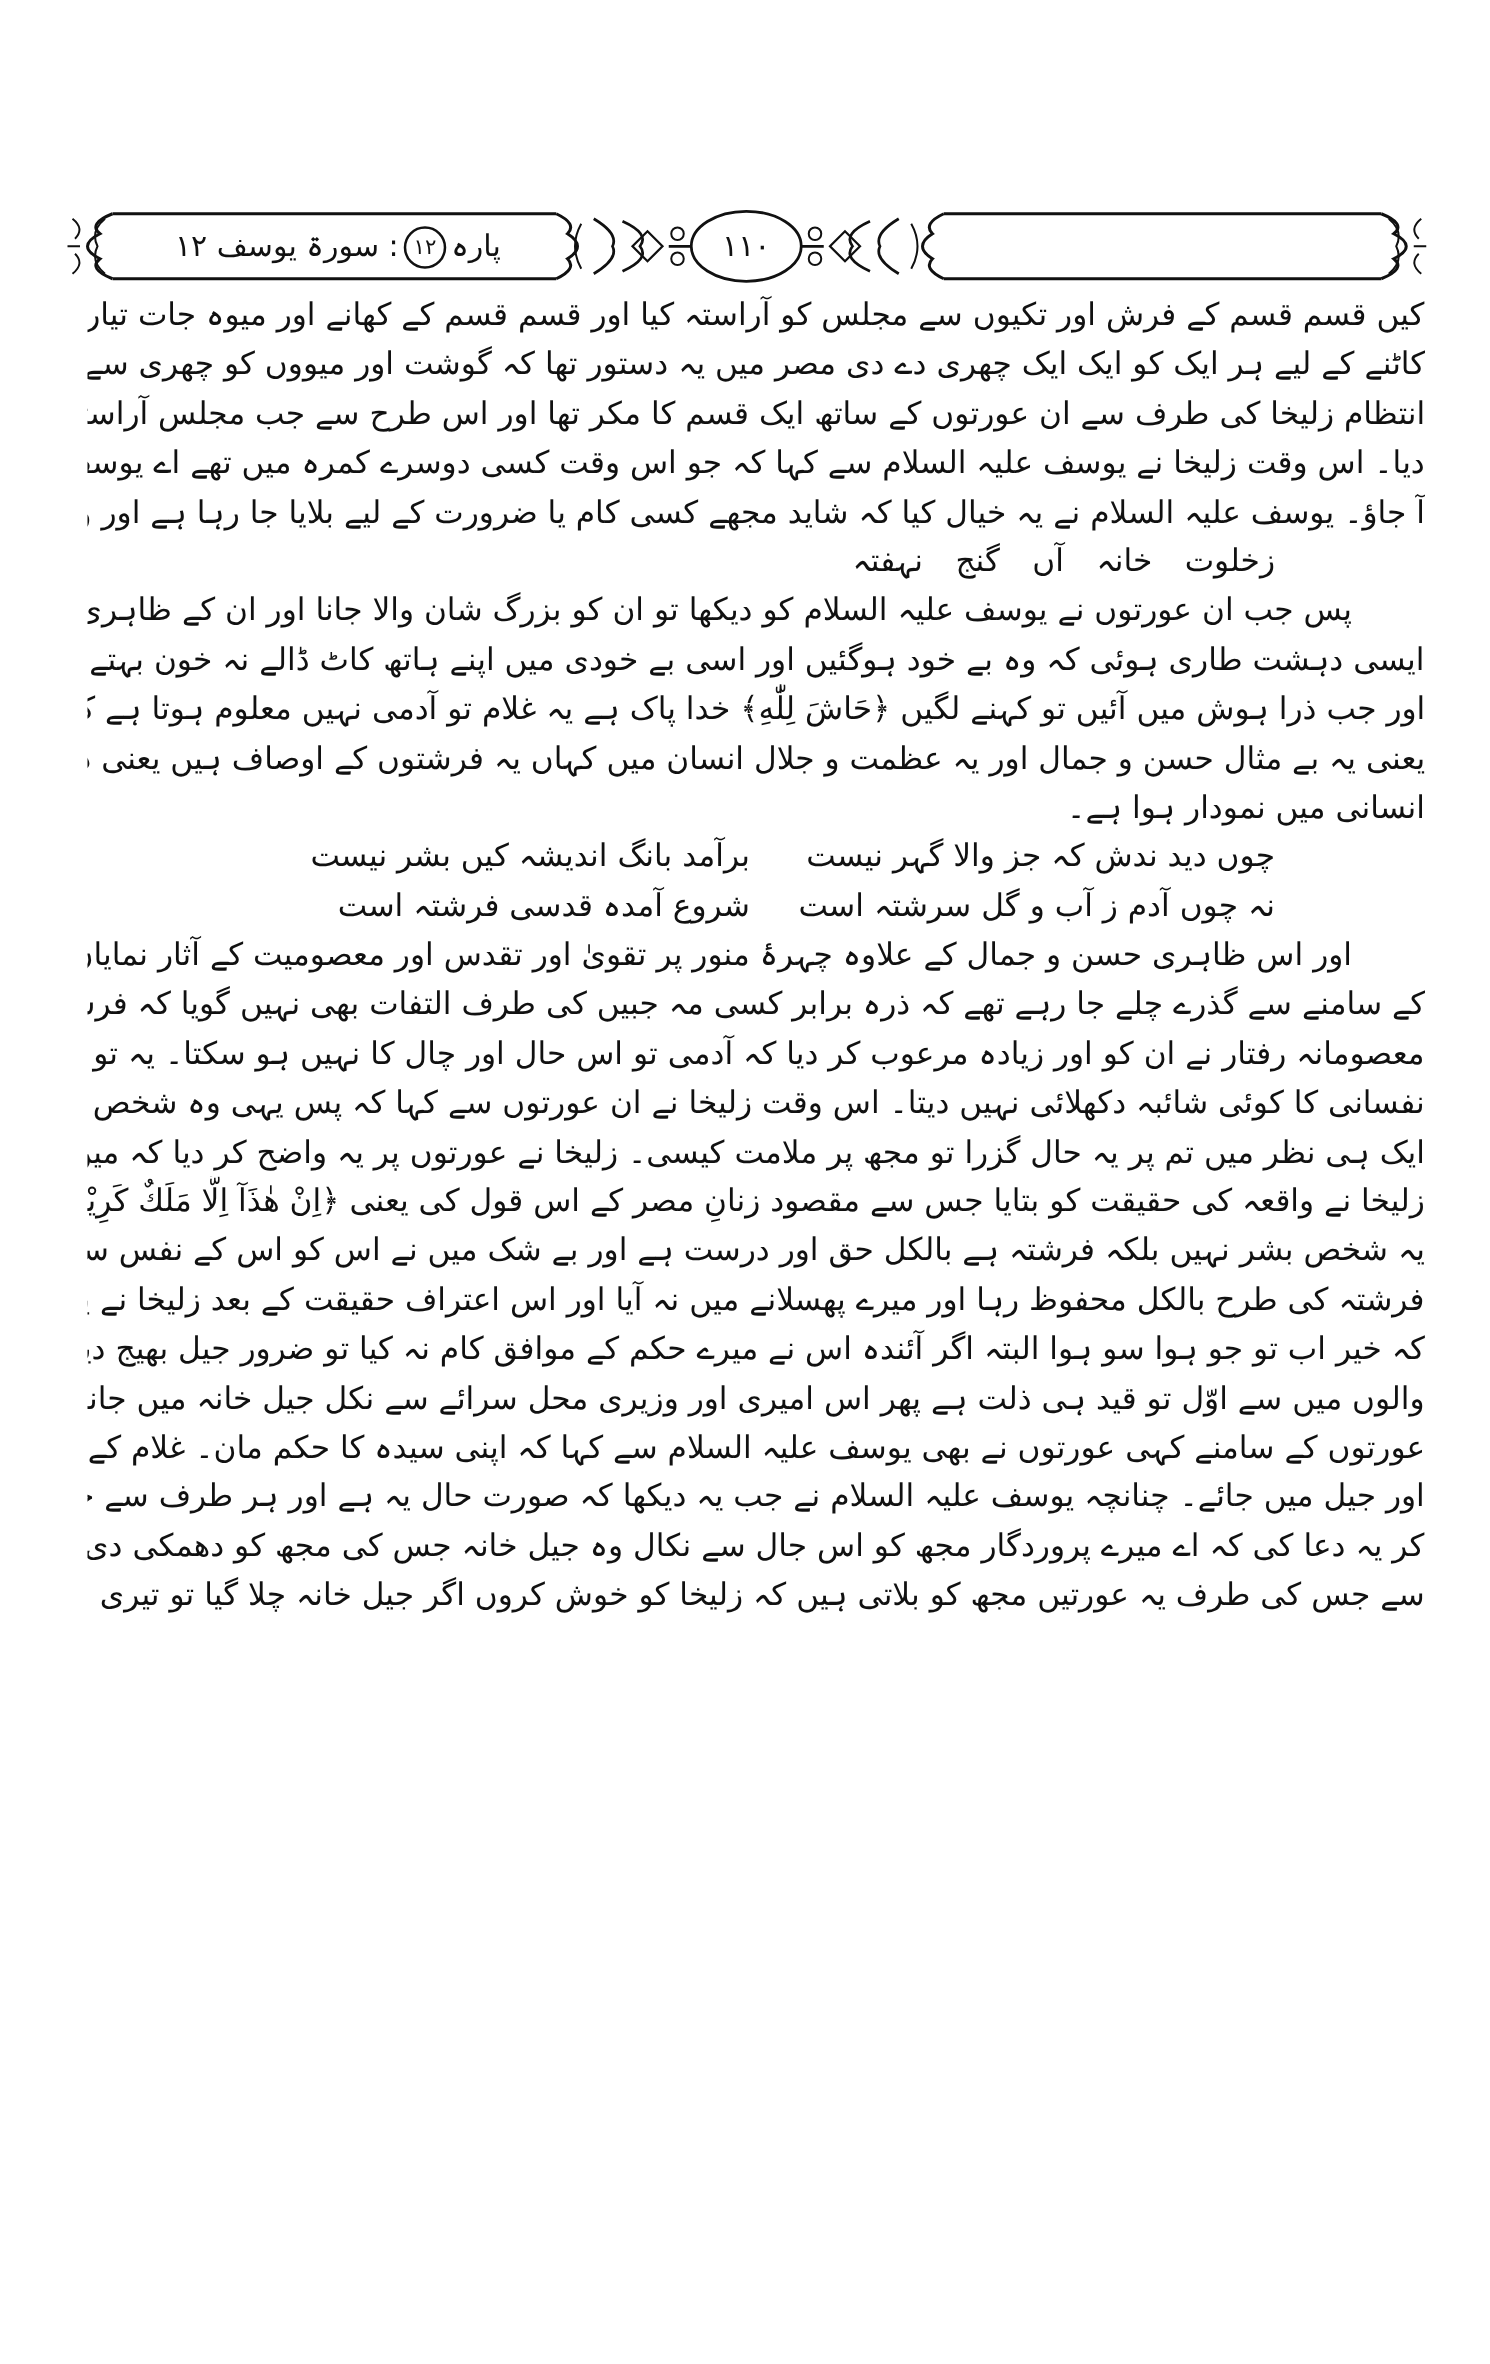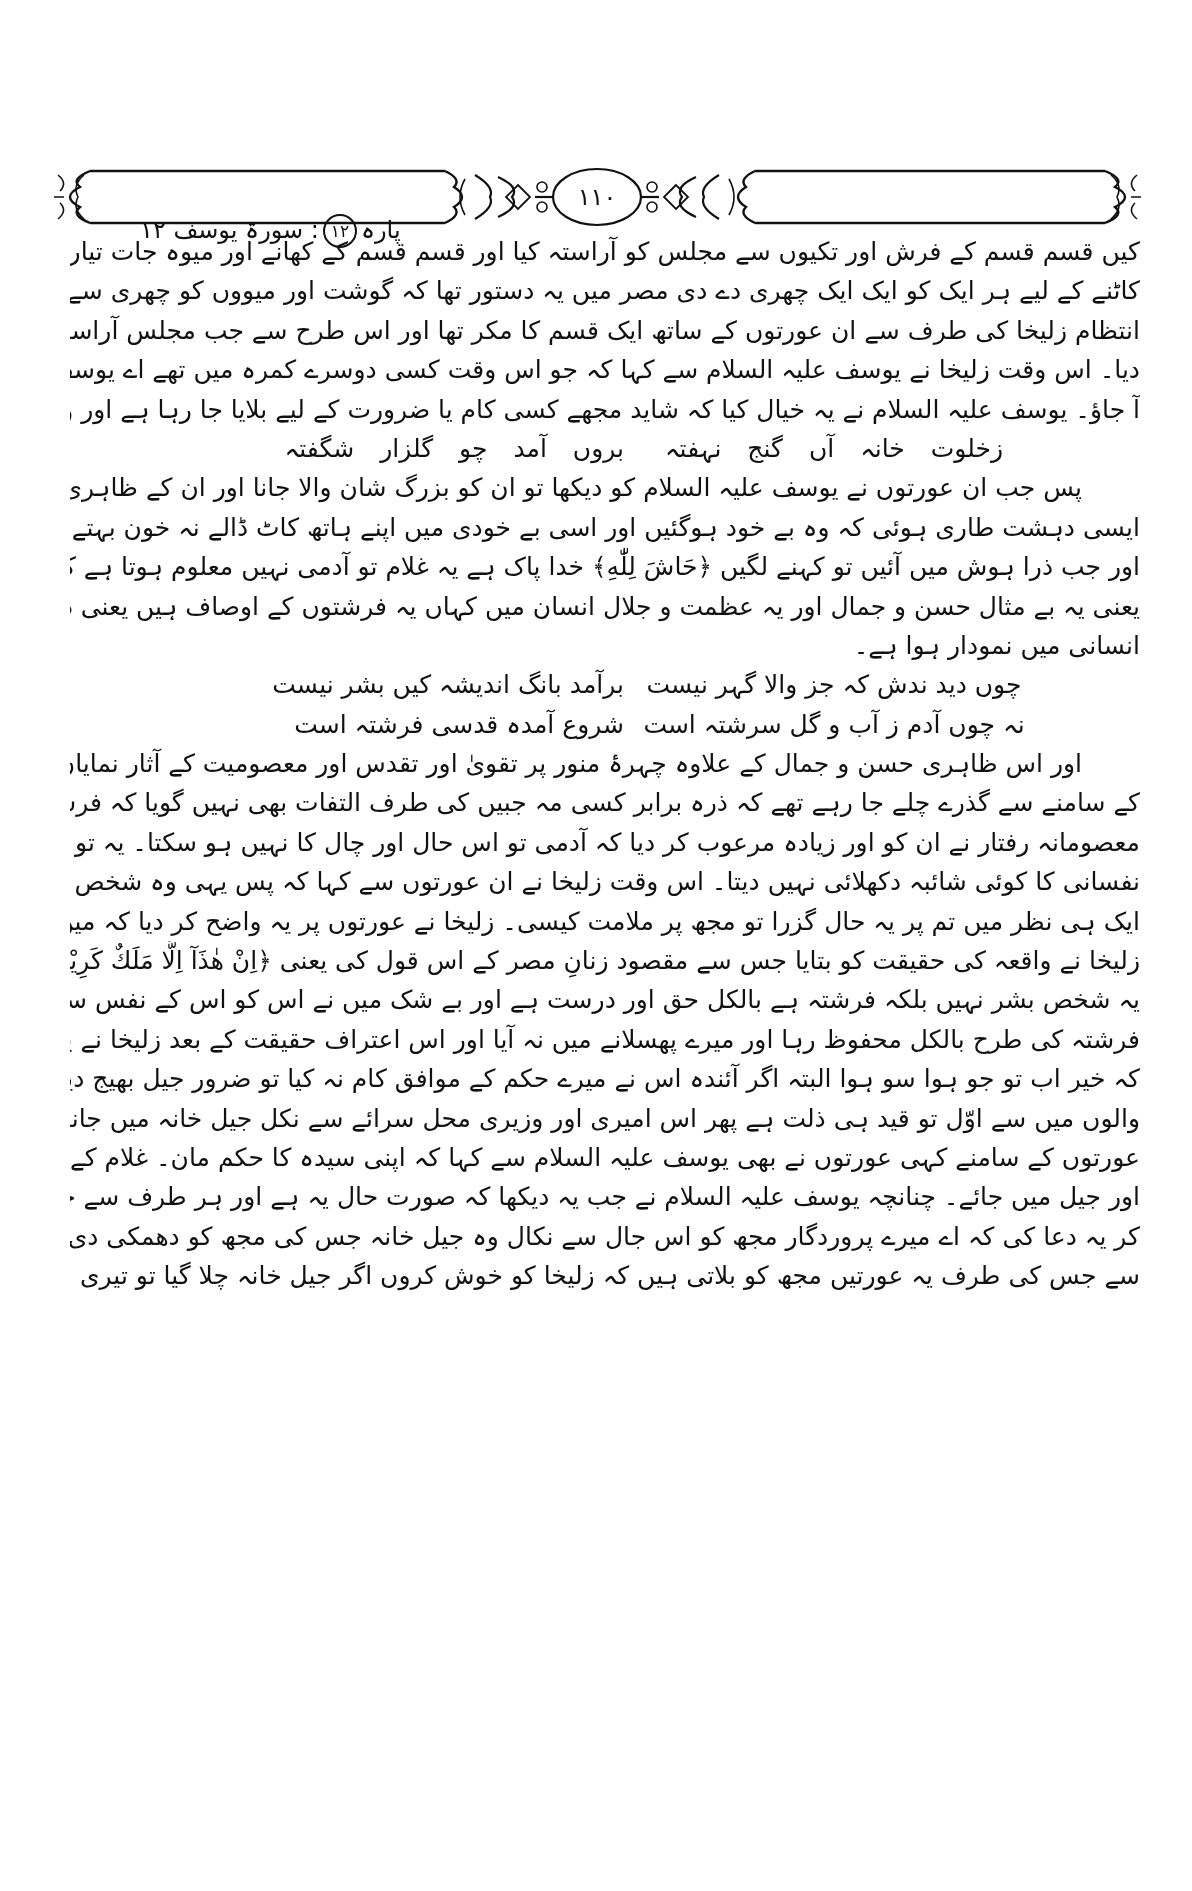--- a/index.html
+++ b/index.html
@@ -38,21 +38,20 @@
   .hdr-text {
     position: absolute;
     top: 12px;
     height: 40px;
     line-height: 40px;
     direction: rtl;
     font-family: "DejaVu Sans", sans-serif;
     font-size: 27px;
     white-space: nowrap;
     color: #111;
-    margin-top: 33px;
   }
   .hdr-right {
     right: 60px;
     font-size: 31px;
   }
   .hdr-left {
     left: 90px;
     font-size: 24px;
   }
   .hdr-page {
@@ -105,22 +104,22 @@
   }
   .verse {
     display: flex;
     direction: rtl;
     height: 39.4px;
     line-height: 39.4px;
     font-size: 25px;
   }
   .verse .hemi-r {
     width: 420px;
-    margin-right: 96px;
-    text-align: center;
+    margin-right: 120px;
+    text-align: right;
     white-space: nowrap;
   }
   .verse .hemi-l {
     width: 400px;
     text-align: right;
     white-space: nowrap;
   }
   .verse.spaced .hemi-r,
   .verse.spaced .hemi-l {
     word-spacing: 18px;
@@ -178,21 +177,20 @@
 
   <div class="body">
     <div class="line">کیں قسم قسم کے فرش اور تکیوں سے مجلس کو آراستہ کیا اور قسم قسم کے کھانے اور میوہ جات تیار کیے اور گوشت کے پارچوں اور پھلوں کے</div>
     <div class="line">کاٹنے کے لیے ہر ایک کو ایک ایک چھری دے دی مصر میں یہ دستور تھا کہ گوشت اور میووں کو چھری سے کاٹ کر کھایا کرتے تھے یہ تمام</div>
     <div class="line">انتظام زلیخا کی طرف سے ان عورتوں کے ساتھ ایک قسم کا مکر تھا اور اس طرح سے جب مجلس آراستہ ہوگئی اور بیگمات نے کھانا شروع کر</div>
     <div class="line">دیا۔ اس وقت زلیخا نے یوسف علیہ السلام سے کہا کہ جو اس وقت کسی دوسرے کمرہ میں تھے اے یوسف علیہ السلام ذرا ان عورتوں کے سامنے باہر</div>
     <div class="line last">آ جاؤ۔ یوسف علیہ السلام نے یہ خیال کیا کہ شاید مجھے کسی کام یا ضرورت کے لیے بلایا جا رہا ہے اور وہ باہر آ گئے۔</div>
 
     <div class="verse spaced">
       <div class="hemi-r">زخلوت خانہ آں گنج نہفتہ</div>
-      <div class="hemi-l">بروں آمد چو گلزار شگفتہ</div>
     </div>
 
     <div class="line indent">پس جب ان عورتوں نے یوسف علیہ السلام کو دیکھا تو ان کو بزرگ شان والا جانا اور ان کے ظاہری اور باطنی حسن و جمال کی ان پر</div>
     <div class="line">ایسی دہشت طاری ہوئی کہ وہ بے خود ہوگئیں اور اسی بے خودی میں اپنے ہاتھ کاٹ ڈالے نہ خون بہتے دیکھا اور نہ زخم کا درد و الم محسوس ہوا</div>
     <div class="line">اور جب ذرا ہوش میں آئیں تو کہنے لگیں ﴿حَاشَ لِلّٰهِ﴾ خدا پاک ہے یہ غلام تو آدمی نہیں معلوم ہوتا ہے کہ یہ تو کوئی بزرگ فرشتہ ہی ہے</div>
     <div class="line">یعنی یہ بے مثال حسن و جمال اور یہ عظمت و جلال انسان میں کہاں یہ فرشتوں کے اوصاف ہیں یعنی درحقیقت یہ کوئی فرشتہ ہے جو صورت</div>
     <div class="line last">انسانی میں نمودار ہوا ہے۔</div>
 
     <div class="verse">
       <div class="hemi-r">چوں دید ندش کہ جز والا گہر نیست</div>

